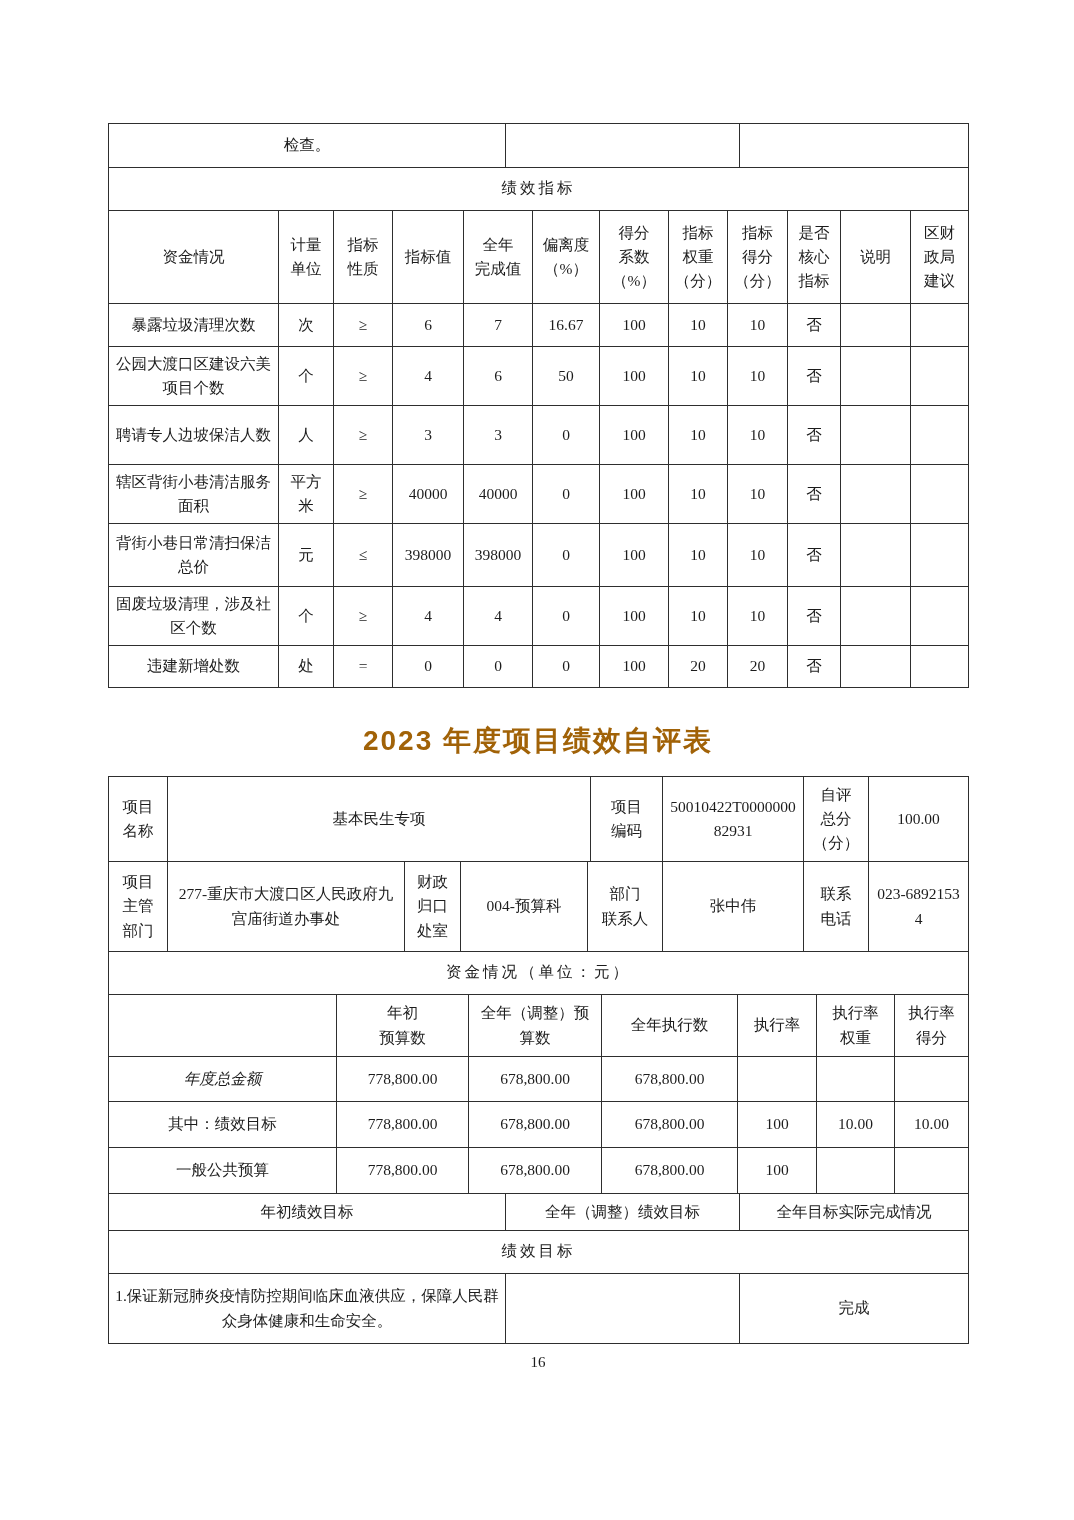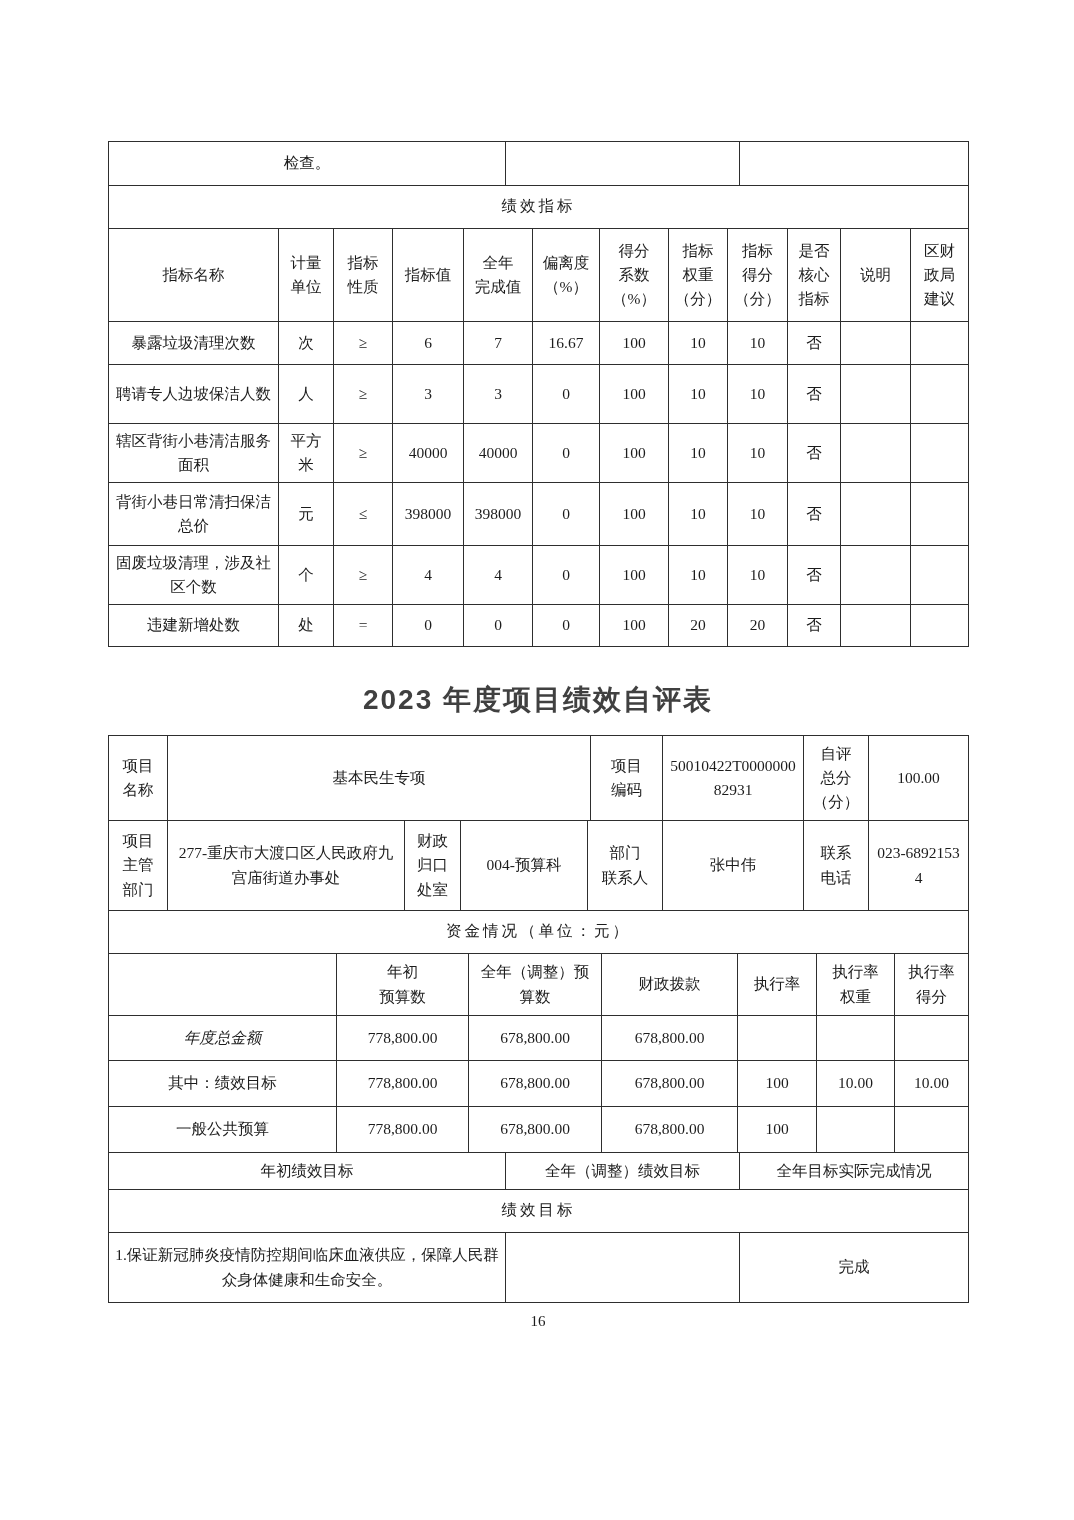--- a/index.html
+++ b/index.html
@@ -1,21 +1,21 @@
 <!DOCTYPE html>
 <html><head>
 <meta charset="utf-8">
 <style>
   html,body{margin:0;padding:0;}
   body{
     width:1074px;height:1520px;background:#ffffff;
     font-family:"Liberation Serif","DejaVu Serif",serif;
     color:#1c1c1c;position:relative;
   }
-  .content{position:absolute;left:108px;top:141px;width:860px;}
+  .content{position:absolute;left:108px;top:123px;width:860px;}
   table.tbl{border-collapse:collapse;table-layout:fixed;width:860px;background:#fff;}
   table.stack{margin-top:-1px;}
   .tbl td,.tbl th{
     border:1px solid #2e2e2e;
     font-weight:normal;
     font-size:15.5px;line-height:1.55;
     text-align:center;vertical-align:middle;
     padding:2px 5px;word-break:break-all;color:#1c1c1c;
   }
   .pre{white-space:pre-line;}
@@ -25,21 +25,21 @@
   }
   .name{text-align:justify;padding:2px 7px;line-height:1.8;}
   .tl{text-align:left;vertical-align:top;padding:4px 7px;}
   .goaltext{text-align:justify;line-height:1.95;padding-top:6px;}
   .ind0{text-align:left;padding-left:6px;font-style:italic;}
   .ind1{text-align:left;padding-left:24px;}
   .ind2{text-align:left;padding-left:80px;}
   .doc-title{
     font-family:"Liberation Sans","DejaVu Sans",sans-serif;
     font-weight:bold;font-size:28px;letter-spacing:2px;
-    text-align:center;margin:34px 0 16px 0;color:#404040;
+    text-align:center;margin:34px 0 16px 0;color:#a16207;
   }
   .pagenum{margin-top:10px;text-align:center;font-size:15px;color:#1c1c1c;}
 </style>
 </head>
 <body>
 
 <div class="content">
 
   <table class="tbl">
     <colgroup>
@@ -69,21 +69,21 @@
       <col style="width:60px">
         <col style="width:53px">
         <col style="width:70px">
         <col style="width:58px">
     </colgroup>
     <tbody>
         <tr style="height:43px">
       <td colspan="12" class="sec">绩效指标</td>
     </tr>
     <tr style="height:93px">
-      <th class="pre">指标名称</th>
+      <th class="pre">资金情况</th>
       <th class="pre">计量
 单位</th>
       <th class="pre">指标
 性质</th>
       <th class="pre">指标值</th>
       <th class="pre">全年
 完成值</th>
       <th class="pre">偏离度
 （%）</th>
       <th class="pre">得分
@@ -111,20 +111,34 @@
       <td>7</td>
       <td>16.67</td>
       <td>100</td>
       <td>10</td>
       <td>10</td>
       <td>否</td>
       <td></td>
       <td></td>
     </tr>
     <tr style="height:59px">
+      <td class="name">公园大渡口区建设六美项目个数</td>
+      <td class="pre">个</td>
+      <td>≥</td>
+      <td>4</td>
+      <td>6</td>
+      <td>50</td>
+      <td>100</td>
+      <td>10</td>
+      <td>10</td>
+      <td>否</td>
+      <td></td>
+      <td></td>
+    </tr>
+    <tr style="height:59px">
       <td class="name">聘请专人边坡保洁人数</td>
       <td class="pre">人</td>
       <td>≥</td>
       <td>3</td>
       <td>3</td>
       <td>0</td>
       <td>100</td>
       <td>10</td>
       <td>10</td>
       <td>否</td>
@@ -262,21 +276,21 @@
     <tbody>
         <tr style="height:43px">
       <td colspan="7" class="sec">资金情况（单位：元）</td>
     </tr>
     <tr style="height:62px">
       <th></th>
       <th class="pre">年初
 预算数</th>
       <th class="pre">全年（调整）预
 算数</th>
-      <th class="pre">财政拨款</th>
+      <th class="pre">全年执行数</th>
       <th class="pre">执行率</th>
       <th class="pre">执行率
 权重</th>
       <th class="pre">执行率
 得分</th>
     </tr>
     <tr style="height:45px">
       <td class="ind0">年度总金额</td>
       <td>778,800.00</td>
       <td>678,800.00</td>

